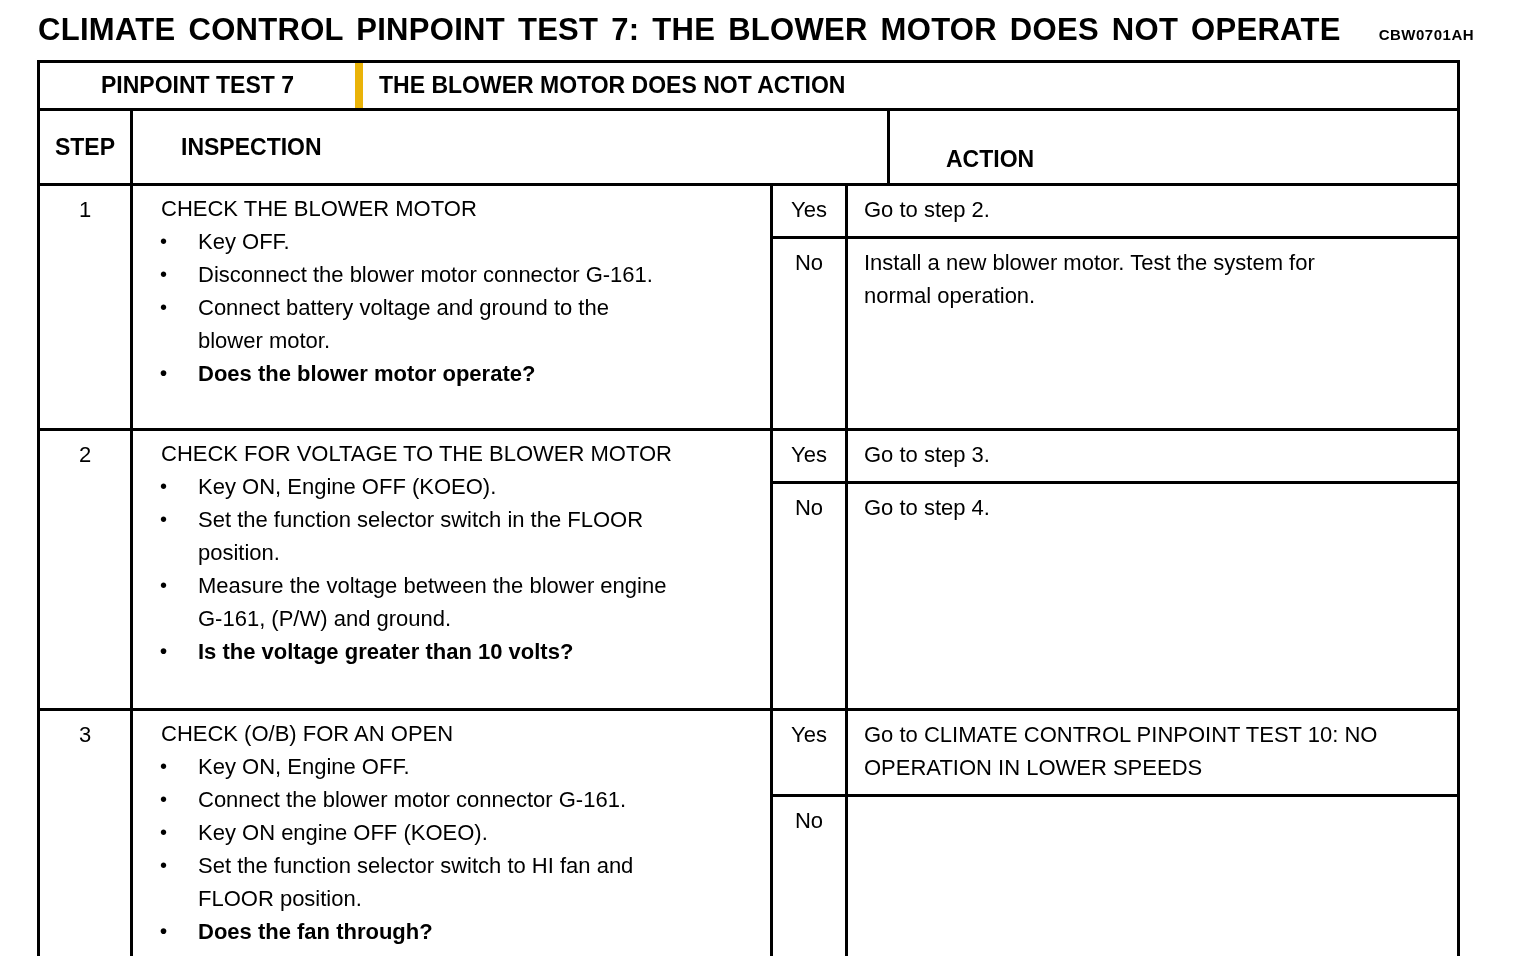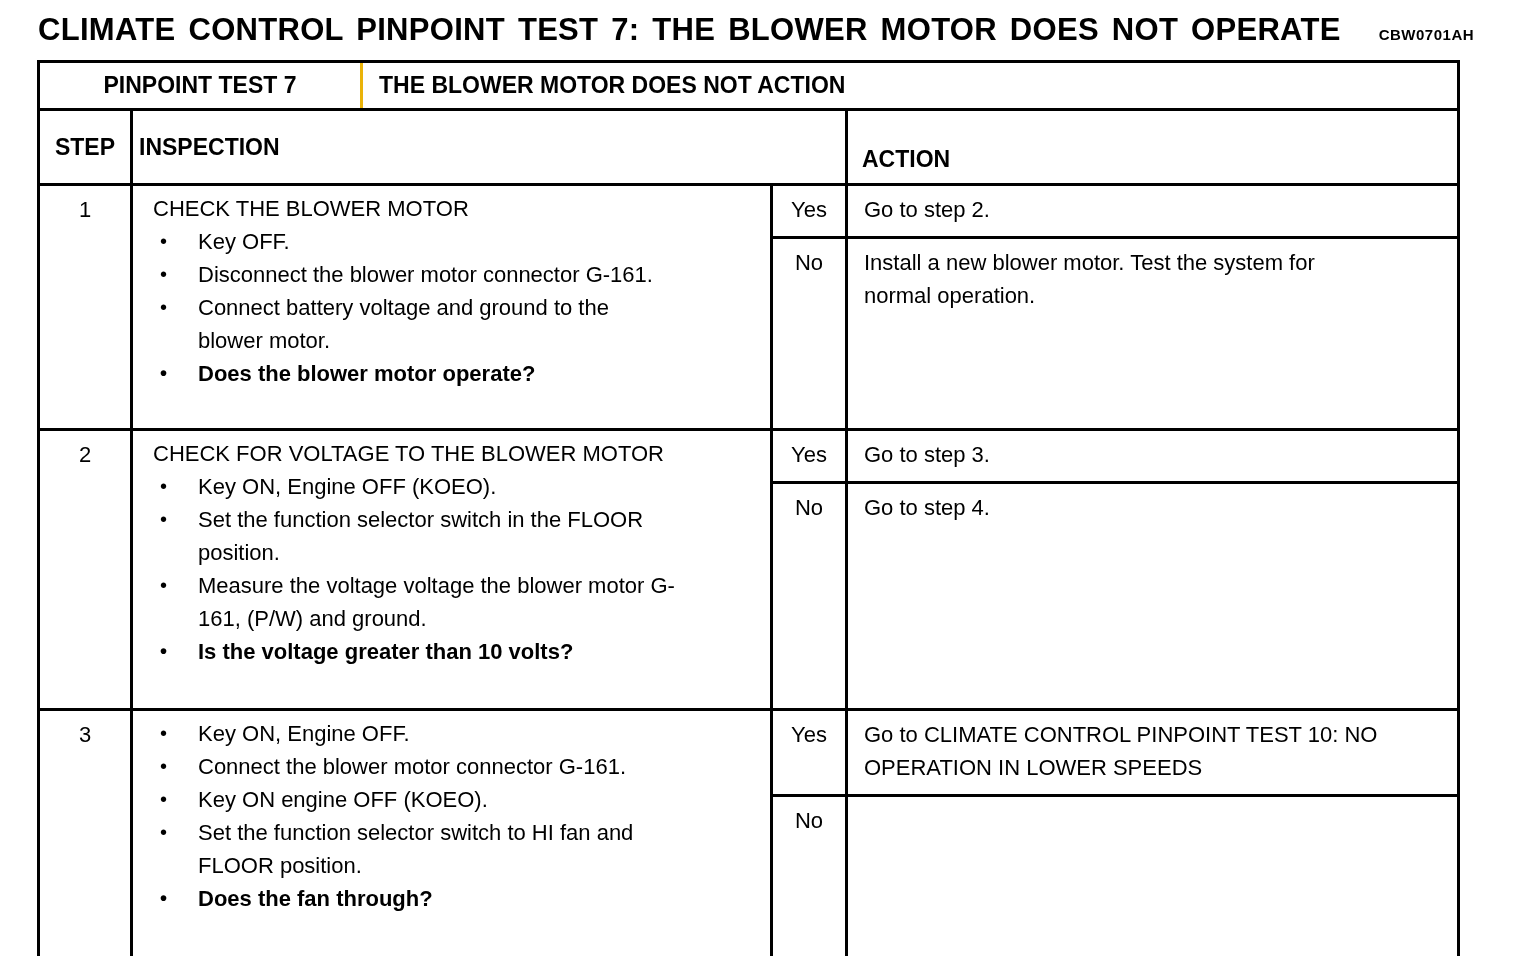--- a/index.html
+++ b/index.html
@@ -17,40 +17,40 @@
 
   
   .pptable { position:absolute; left:37px; top:60px; width:1423px;
              border:3px solid #000; background:#fff; font-size:22px; line-height:33px; }
 
   .cell { border-color:#000; }
 
   
   .row-a { display:grid; grid-template-columns:323px 1fr; border-bottom:3px solid #000; }
   .row-a .cell { min-height:45px; display:flex; align-items:center; font-weight:bold; font-size:23px; }
-  .cell-test-label { border-right:3px solid #eab308; justify-content:center; }
+  .cell-test-label { border-right:8px solid #eab308; justify-content:center; }
   .cell-test-title { padding-left:16px; }
 
   
-  .row-b { display:grid; grid-template-columns:93px 715px 1fr; border-bottom:3px solid #000; }
+  .row-b { display:grid; grid-template-columns:93px 715px 1fr; border-bottom:3px solid #000;gap:42px; }
   .row-b .cell { min-height:47px; display:flex; align-items:center; font-weight:bold; font-size:23px; }
   .col-step-h { border-right:3px solid #000; justify-content:center; }
   .col-insp-h { border-right:3px solid #000; padding-left:6px; }
   .col-act-h  { padding-left:14px;margin-top:25px; }
 
   
   .body-row { display:grid; grid-template-columns:93px 640px 1fr; border-bottom:3px solid #000; }
   .body-row:last-child { border-bottom:none; }
   .row-1 { min-height:245px; }
   .row-2 { min-height:280px; }
   .row-3 { min-height:259px; }
 
   .step-cell { border-right:3px solid #000; text-align:center; padding-top:7px; }
   .inspection-cell { border-right:3px solid #000; padding:6px 0 8px 0; }
-  .insp-heading { font-weight:normal; padding:0 60px 0 20px; }
+  .insp-heading { font-weight:normal; padding:0 60px 0 28px; }
   .bullets { list-style:none; margin-top:0; }
   .bullets li { display:grid; grid-template-columns:38px 1fr; padding-left:27px; padding-right:95px; }
   .bullets li .dot { font-size:20px; }
   .bullets li.bold { font-weight:bold; }
 
   .action-area { display:flex; flex-direction:column; }
   .subrow { display:grid; grid-template-columns:75px 1fr; flex:0 0 auto; }
   .subrow + .subrow { border-top:3px solid #000; flex:1 1 auto; }
   .answer-cell { border-right:3px solid #000; text-align:center; padding-top:7px; }
   .action-cell { padding:7px 75px 10px 16px; }
@@ -118,21 +118,21 @@
             <li>
               <span class="dot">•</span>
               <span class="btext">Key ON, Engine OFF (KOEO).</span>
             </li>
             <li>
               <span class="dot">•</span>
               <span class="btext">Set the function selector switch in the FLOOR position.</span>
             </li>
             <li>
               <span class="dot">•</span>
-              <span class="btext">Measure the voltage voltage the blower motor G-161, (P/W) and ground.</span>
+              <span class="btext">Measure the voltage between the blower engine G-161, (P/W) and ground.</span>
             </li>
             <li class="bold">
               <span class="dot">•</span>
               <span class="btext">Is the voltage greater than 10 volts?</span>
             </li>
           </ul>
     </div>
     <div class="action-area">
           <div class="subrow">
             <div class="cell answer-cell">Yes</div>
@@ -140,20 +140,21 @@
           </div>
           <div class="subrow">
             <div class="cell answer-cell">No</div>
             <div class="cell action-cell">Go to step 4.</div>
           </div>
         </div>
   </div>
       <div class="body-row row-3">
     <div class="cell step-cell">3</div>
     <div class="cell inspection-cell">
+      <div class="insp-heading">CHECK (O/B) FOR AN OPEN</div>
       <ul class="bullets">
             <li>
               <span class="dot">•</span>
               <span class="btext">Key ON, Engine OFF.</span>
             </li>
             <li>
               <span class="dot">•</span>
               <span class="btext">Connect the blower motor connector G-161.</span>
             </li>
             <li>

